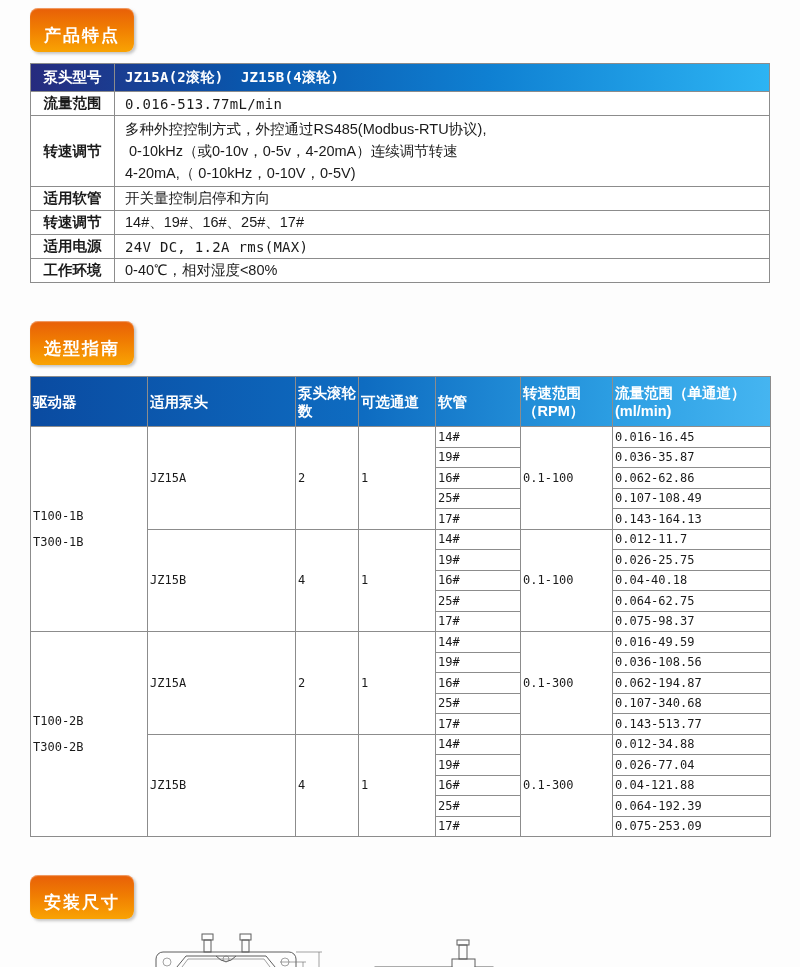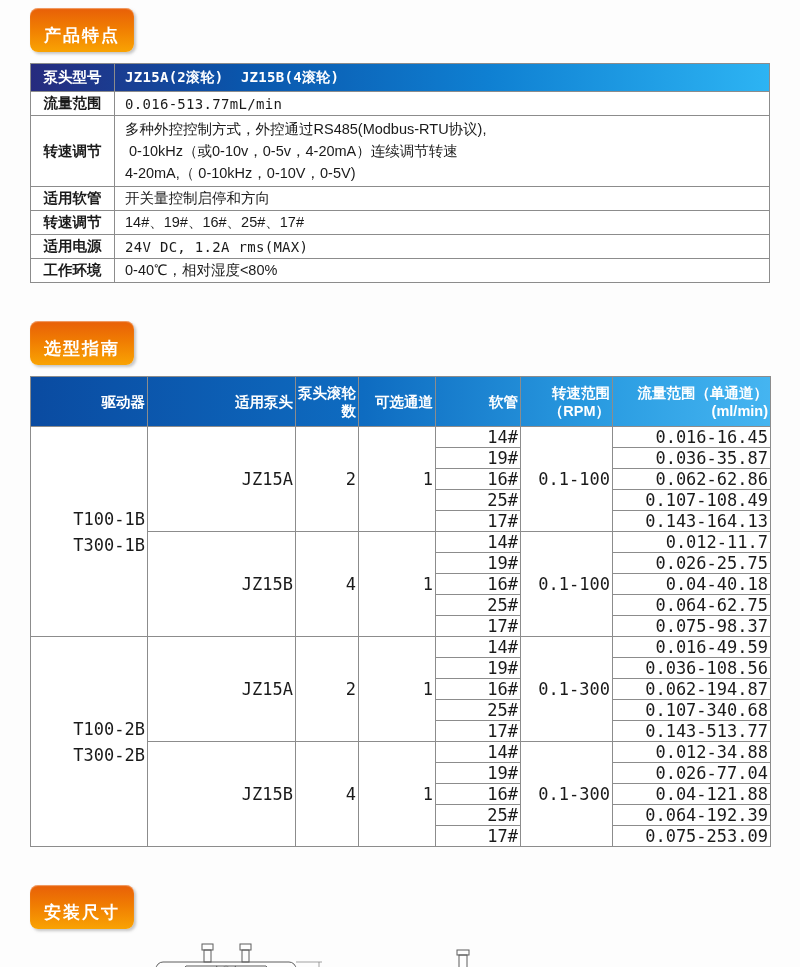--- a/index.html
+++ b/index.html
@@ -46,35 +46,35 @@
   table.spec tr.hdr td { color:#fff; height:28px; font-weight:bold; }
   table.spec tr.hdr td.val { font-weight:bold; }
   .lat { font-family:"DejaVu Sans Mono","Liberation Mono",monospace; }
   td.val.lat { font-size:14px; letter-spacing:.3px; }
   .multi div { line-height:22px; white-space:pre-wrap; }
 
   
   table.sel {
     width:740px; margin-top:11px;
     border-collapse:collapse; table-layout:fixed;
-    text-align:right; background:#fff;
+    text-align:left; background:#fff;
   }
   table.sel th, table.sel td {
     border:1px solid #8c8c8c;
     vertical-align:middle;
     padding:0 2px;
   }
   table.sel thead tr {
     background:linear-gradient(90deg,#0a4ba1 0%,#0e6cc1 45%,#2b9de2 78%,#45b5f1 100%);
   }
   table.sel thead th {
     color:#fff; font-size:14.5px; font-weight:bold;
     height:50px; line-height:18px;
   }
-  table.sel tbody td { height:20.5px; font-size:17px; }
+  table.sel tbody td { height:20.5px; font-size:12px; }
   table.sel td.drv div { line-height:26px; }
   .c1{width:117px}.c2{width:148px}.c3{width:63px}.c4{width:77px}.c5{width:85px}.c6{width:92px}.c7{width:158px}
 
   
   .dims-wrap { display:flex; align-items:flex-start; margin-top:14px; }
   .dims-wrap svg { display:block; }
   .front-svg { margin-left:118px; }
   .side-svg  { margin-left:22px; margin-top:4px; }
   .cad { stroke:#5d5d5d; stroke-width:1; fill:none; }
   .cad-thin { stroke:#7a7a7a; stroke-width:.7; fill:none; }

